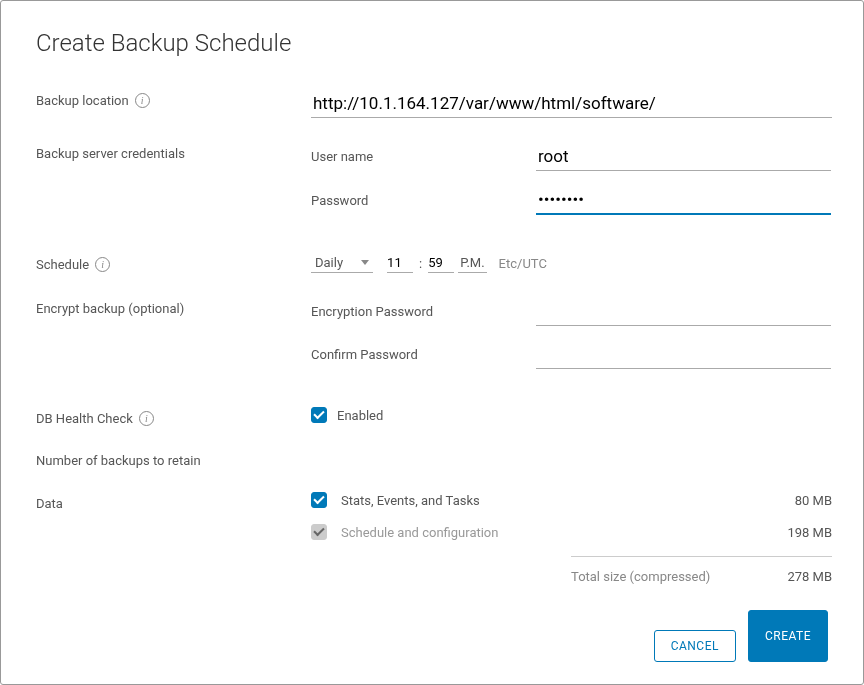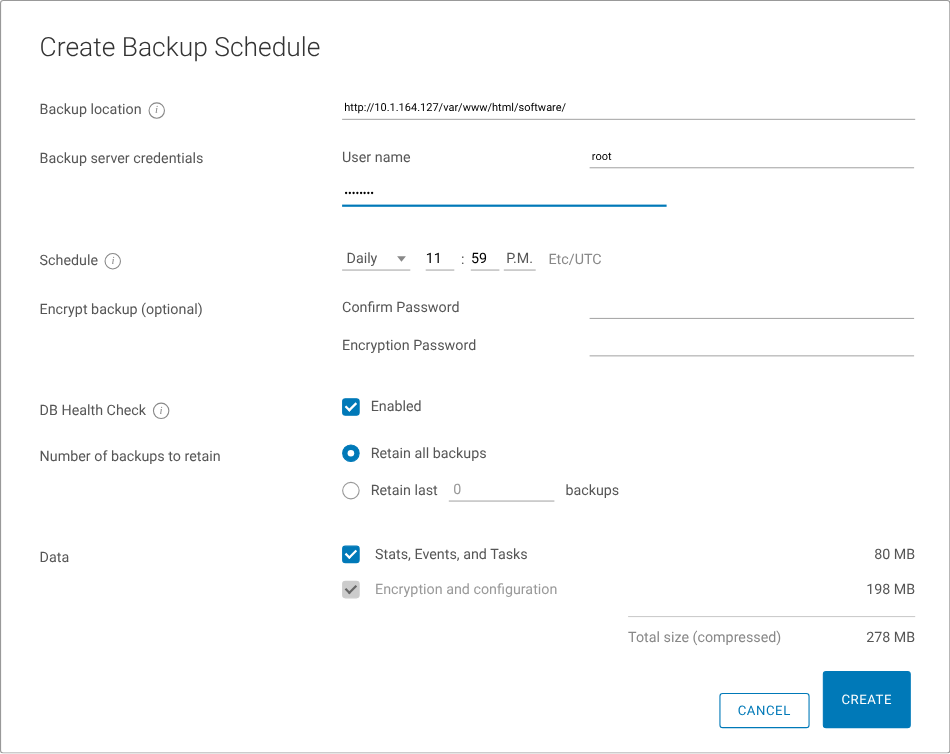--- a/index.html
+++ b/index.html
@@ -47,21 +47,21 @@
     margin-bottom: 14px;
   }
   .sublabel {
     width: 225px;
     flex-shrink: 0;
     color: #565656;
   }
   .text-input {
     border: none;
     border-bottom: 1px solid #aaa;
-    font-size: 10px;
+    font-size: 17px;
     padding: 4px 2px;
     background: transparent;
     outline: none;
     font-family: inherit;
   }
   .text-input.full {
     width: 100%;
   }
   .text-input.med {
     width: 295px;
@@ -257,20 +257,21 @@
   <div class="row">
     <div class="label-col">
       <span>Backup server credentials</span>
     </div>
     <div class="field-col">
       <div class="subrow">
         <div class="sublabel">User name</div>
         <input class="text-input med" value="root" style="">
       </div>
       <div class="subrow">
+        <div class="sublabel">Password</div>
         <input class="text-input med focused" value="••••••••" style="">
       </div>
     </div>
   </div>
 
   <div class="section-gap"></div>
 
   <div class="row">
     <div class="label-col">
       <span>Schedule</span>
@@ -290,25 +291,25 @@
   </div>
 
   <div class="section-gap"></div>
 
   <div class="row">
     <div class="label-col">
       <span>Encrypt backup (optional)</span>
     </div>
     <div class="field-col">
       <div class="subrow">
+        <div class="sublabel">Encryption Password</div>
+        <input class="text-input med" type="password" value="" style="">
+      </div>
+      <div class="subrow">
         <div class="sublabel">Confirm Password</div>
-        <input class="text-input med" type="password" value="" style="">
-      </div>
-      <div class="subrow">
-        <div class="sublabel">Encryption Password</div>
         <input class="text-input med" type="password" value="" style="">
       </div>
     </div>
   </div>
 
   <div class="section-gap"></div>
 
   <div class="row">
     <div class="label-col">
       <span>DB Health Check</span>
@@ -318,50 +319,38 @@
       <div class="opt-row">
         <span class="checkbox checked"></span>
         <span>Enabled</span>
       </div>
     </div>
   </div>
 
   <div class="row">
     <div class="label-col">
       <span>Number of backups to retain</span>
-    </div>
-    <div class="field-col">
-      <div class="opt-row">
-        <span class="radio selected"></span>
-        <span>Retain all backups</span>
-      </div>
-      <div class="opt-row">
-        <span class="radio"></span>
-        <span>Retain last</span>
-        <input class="retain-input" value="0" style="">
-        <span>backups</span>
-      </div>
     </div>
   </div>
 
   <div class="section-gap"></div>
 
   <div class="row">
     <div class="label-col">
       <span>Data</span>
     </div>
     <div class="field-col">
       <div class="data-row">
         <span class="checkbox checked"></span>
         <span>Stats, Events, and Tasks</span>
         <span class="data-size">80 MB</span>
       </div>
       <div class="data-row">
         <span class="checkbox disabled"></span>
-        <span class="disabled-text">Encryption and configuration</span>
+        <span class="disabled-text">Schedule and configuration</span>
         <span class="data-size">198 MB</span>
       </div>
       <div class="divider" style="margin-left:260px;"></div>
       <div class="total-row">
         <span class="total-label">Total size (compressed)</span>
         <span class="total-val">278 MB</span>
       </div>
     </div>
   </div>
 

